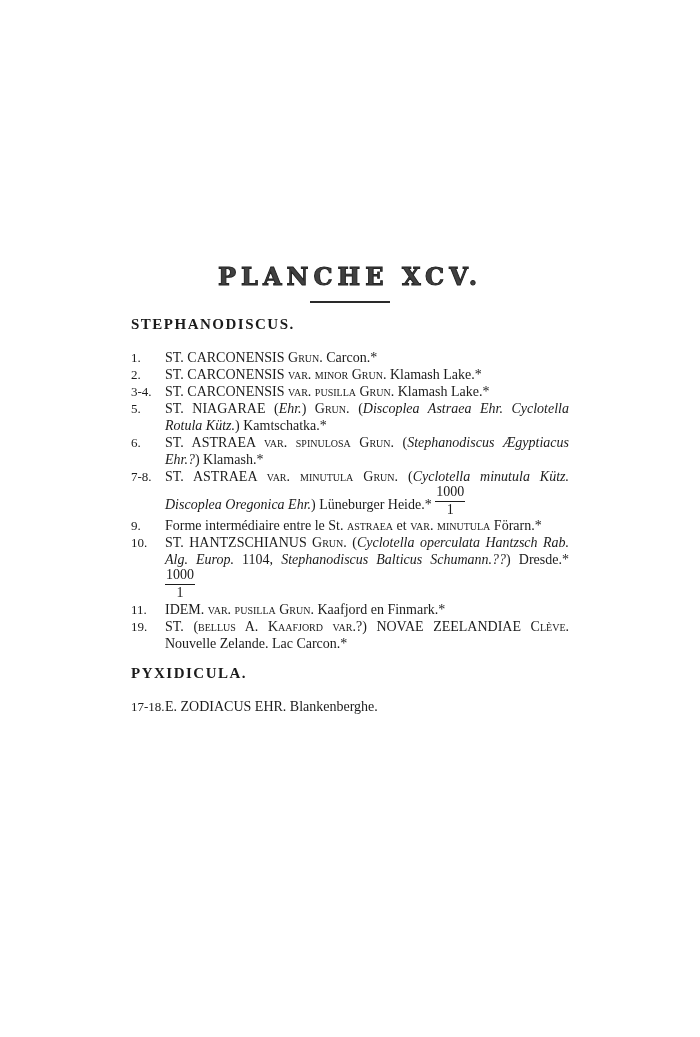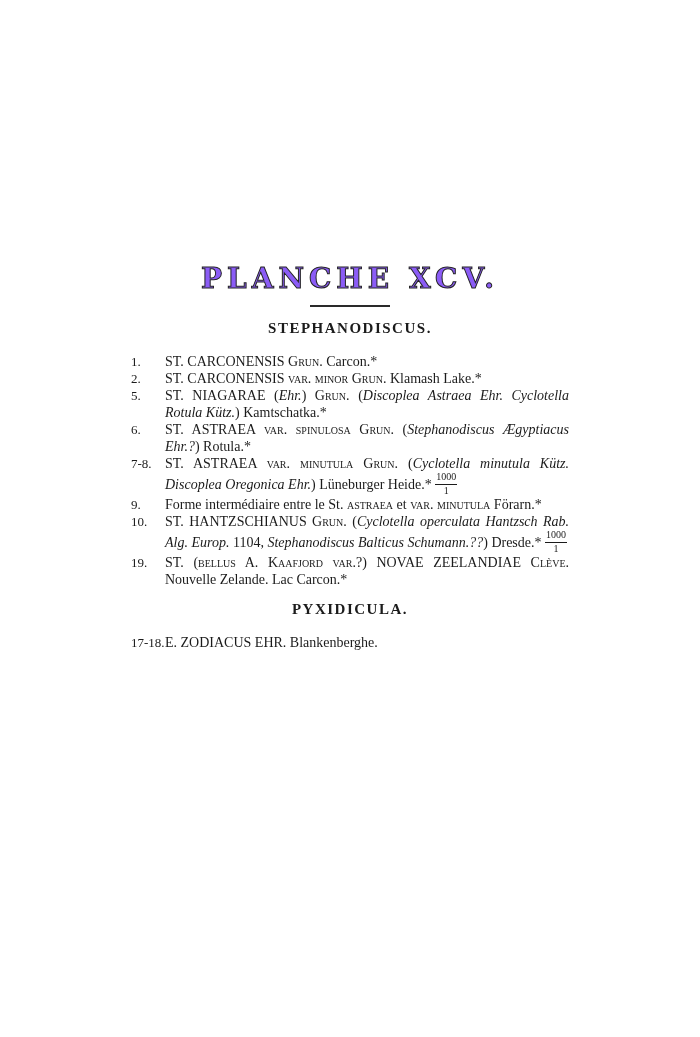--- a/index.html
+++ b/index.html
@@ -17,39 +17,39 @@
   .page {
     box-sizing: border-box;
     width: 438px;
     margin: 0 auto;
     padding-top: 262px;
   }
   .plate-title {
     margin: 0 0 10px 0;
     text-align: center;
     font-family: "DejaVu Serif", serif;
-    font-size: 28px;
+    font-size: 24px;
     font-weight: 700;
     letter-spacing: 5px;
-    color: #8b5cf6;
+    color: #404040;
     -webkit-text-stroke: 1px #242424;
     text-stroke: 1px #242424;
   }
   @supports not ((-webkit-text-stroke: 1px #000) or (text-stroke: 1px #000)) {
     .plate-title { color: #242424; }
   }
   .title-rule {
     width: 80px;
     height: 2px;
     background: #2a2a2a;
     margin: 0 auto;
   }
   .genus-heading {
     margin: 13px 0 16px 0;
-    text-align: center;
+    text-align: left;
     font-size: 15px;
     font-weight: 700;
     letter-spacing: 1.5px;
   }
   .entries { margin: 0; }
   .entry {
     position: relative;
     padding-left: 34px;
     text-align: justify;
     font-size: 14px;
@@ -62,21 +62,21 @@
     font-size: 13px;
     white-space: nowrap;
     text-align: left;
   }
   .sc { font-variant: small-caps; }
   .it { font-style: italic; }
   .frac {
     display: inline-block;
     vertical-align: -5px;
     text-align: center;
-    font-size: 10px;
+    font-size: 14px;
     line-height: 1.05;
   }
   .fnum {
     display: block;
     border-bottom: 1px solid #1b1b1b;
     padding: 0 1px 1px 1px;
   }
   .fden {
     display: block;
     padding-top: 1px;
@@ -87,25 +87,27 @@
 
 <main class="page">
   <h1 class="plate-title">PLANCHE XCV.</h1>
   <div class="title-rule"></div>
   <div id="sections">
       <section>
         <h2 class="genus-heading">STEPHANODISCUS.</h2>
         <div class="entries">
           <div class="entry"><span class="num">1.</span><span>ST. CARCONENSIS </span><span class="sc">Grun.</span><span> Carcon.*</span></div>
           <div class="entry"><span class="num">2.</span><span>ST. CARCONENSIS </span><span class="sc">var. minor Grun.</span><span> Klamash Lake.*</span></div>
+          <div class="entry"><span class="num">3-4.</span><span>ST. CARCONENSIS </span><span class="sc">var. pusilla Grun.</span><span> Klamash Lake.*</span></div>
           <div class="entry"><span class="num">5.</span><span>ST. NIAGARAE (</span><span class="it">Ehr.</span><span>) </span><span class="sc">Grun.</span><span> (</span><span class="it">Discoplea Astraea Ehr. Cyclotella Rotula Kütz.</span><span>) Kamtschatka.*</span></div>
-          <div class="entry"><span class="num">6.</span><span>ST. ASTRAEA </span><span class="sc">var. spinulosa Grun.</span><span> (</span><span class="it">Stephanodiscus Ægyptiacus Ehr.?</span><span>) Rotula.*</span></div>
+          <div class="entry"><span class="num">6.</span><span>ST. ASTRAEA </span><span class="sc">var. spinulosa Grun.</span><span> (</span><span class="it">Stephanodiscus Ægyptiacus Ehr.?</span><span>) Klamash.*</span></div>
           <div class="entry"><span class="num">7-8.</span><span>ST. ASTRAEA </span><span class="sc">var. minutula Grun.</span><span> (</span><span class="it">Cyclotella minutula Kütz. Discoplea Oregonica Ehr.</span><span>) Lüneburger Heide.* </span><span class="frac"><span class="fnum">1000</span><span class="fden">1</span></span></div>
           <div class="entry"><span class="num">9.</span><span>Forme intermédiaire entre le St. </span><span class="sc">astraea</span><span> et </span><span class="sc">var. minutula</span><span> Förarn.*</span></div>
           <div class="entry"><span class="num">10.</span><span>ST. HANTZSCHIANUS </span><span class="sc">Grun.</span><span> (</span><span class="it">Cyclotella operculata Hantzsch Rab. Alg. Europ.</span><span> 1104, </span><span class="it">Stephanodiscus Balticus Schumann.??</span><span>) Dresde.* </span><span class="frac"><span class="fnum">1000</span><span class="fden">1</span></span></div>
+          <div class="entry"><span class="num">11.</span><span>IDEM. </span><span class="sc">var. pusilla Grun.</span><span> Kaafjord en Finmark.*</span></div>
           <div class="entry"><span class="num">19.</span><span>ST. (</span><span class="sc">bellus</span><span> A. </span><span class="sc">Kaafjord var.?</span><span>) NOVAE ZEELANDIAE </span><span class="sc">Clève.</span><span> Nouvelle Zelande. Lac Carcon.*</span></div>
         </div>
       </section>
       <section>
         <h2 class="genus-heading">PYXIDICULA.</h2>
       </section>
       <section>
         <div class="entries">
           <div class="entry"><span class="num">17-18.</span><span>E. ZODIACUS EHR. Blankenberghe.</span></div>
         </div>

